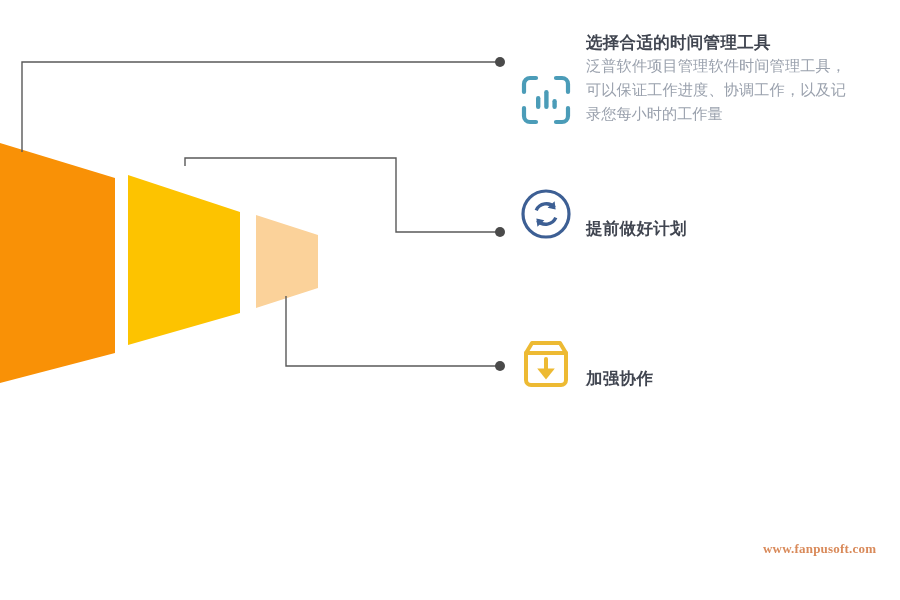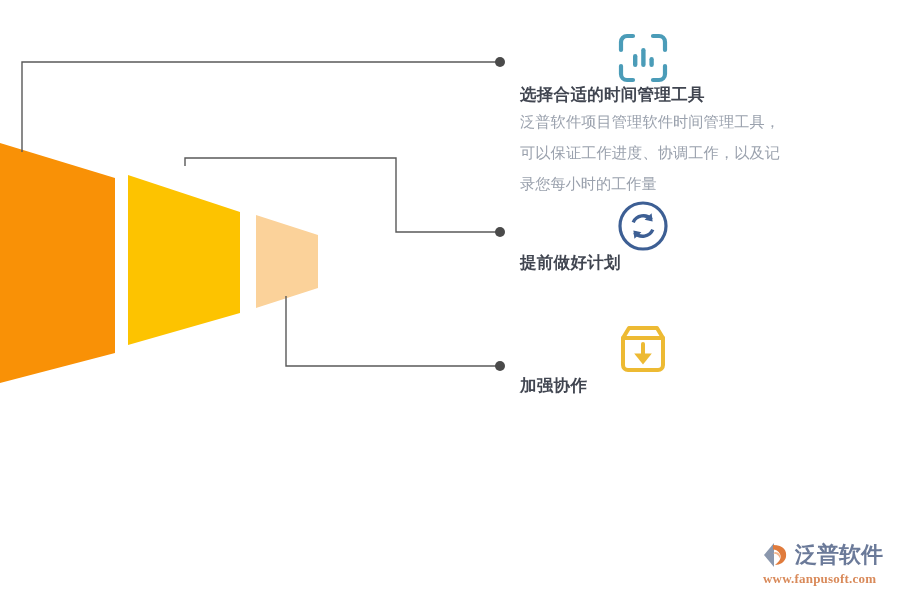--- a/index.html
+++ b/index.html
@@ -28,22 +28,21 @@
     left: 0;
     top: 0;
     width: 900px;
     height: 600px;
   }
 
   
   .item {
     position: absolute;
     display: flex;
-    align-items: center;
-    flex-direction: column;
+    align-items: flex-end;
   }
   .item-icon {
     width: 52px;
     height: 52px;
     flex: 0 0 52px;
     margin-right: 14px;
   }
   .item-icon svg { display: block; }
   .item-text {
     width: 260px;
@@ -54,30 +53,30 @@
     font-size: 16.5px;
     line-height: 21px;
     color: #404550;
     letter-spacing: 0.3px;
     margin: 0 0 1px 0;
     white-space: nowrap;
   }
   .item-body {
     font-family: "Liberation Serif", "DejaVu Serif", serif;
     font-size: 15.2px;
-    line-height: 31px;
+    line-height: 24px;
     color: #9aa1ad;
     margin: 0;
     text-align: justify;
     text-justify: inter-ideograph;
   }
 
   #item-1 { left: 520px; top: 32px; }
-  #item-2 { left: 520px; top: 200px; }
-  #item-3 { left: 520px; top: 323px; }
+  #item-2 { left: 520px; top: 188px; }
+  #item-3 { left: 520px; top: 338px; }
 
   
   #logo {
     position: absolute;
     left: 762px;
     top: 540px;
     width: 130px;
     height: 48px;
   }
   #logo-row {
@@ -182,26 +181,16 @@
         </g>
         <polygon points="26,41.5 17.2,30.5 34.8,30.5" fill="#EDBA33"></polygon>
       </svg>
     </div>
     <div class="item-text">
       <p class="item-title">加强协作</p>
     </div>
   </div>
 
   <div id="logo">
-    <div id="logo-row">
-      <div id="logo-mark">
-        <svg viewBox="0 0 30 30" width="30" height="30" xmlns="http://www.w3.org/2000/svg">
-          <path d="M2,15 L12,3 L12,27 Z" fill="#8a97ad"></path>
-          <path d="M11,5 C22,5 25,11 24,17 C23,22 18,25 13,25 C17,22 20,18 18,14 C16.5,10.8 13.5,9.5 11,9.5 Z" fill="#e07b3c"></path>
-          <path d="M13,12 C17,12 19,15 18,18.5 C16,14 13.5,13.5 11,13.5 Z" fill="#f3b48a"></path>
-        </svg>
-      </div>
-      <div id="logo-name">泛普软件</div>
-    </div>
     <div id="logo-url">www.fanpusoft.com</div>
   </div>
 
 </div>
 
 </body></html>

